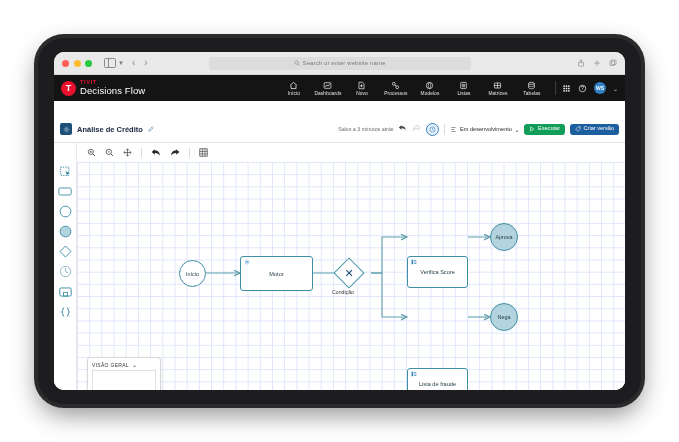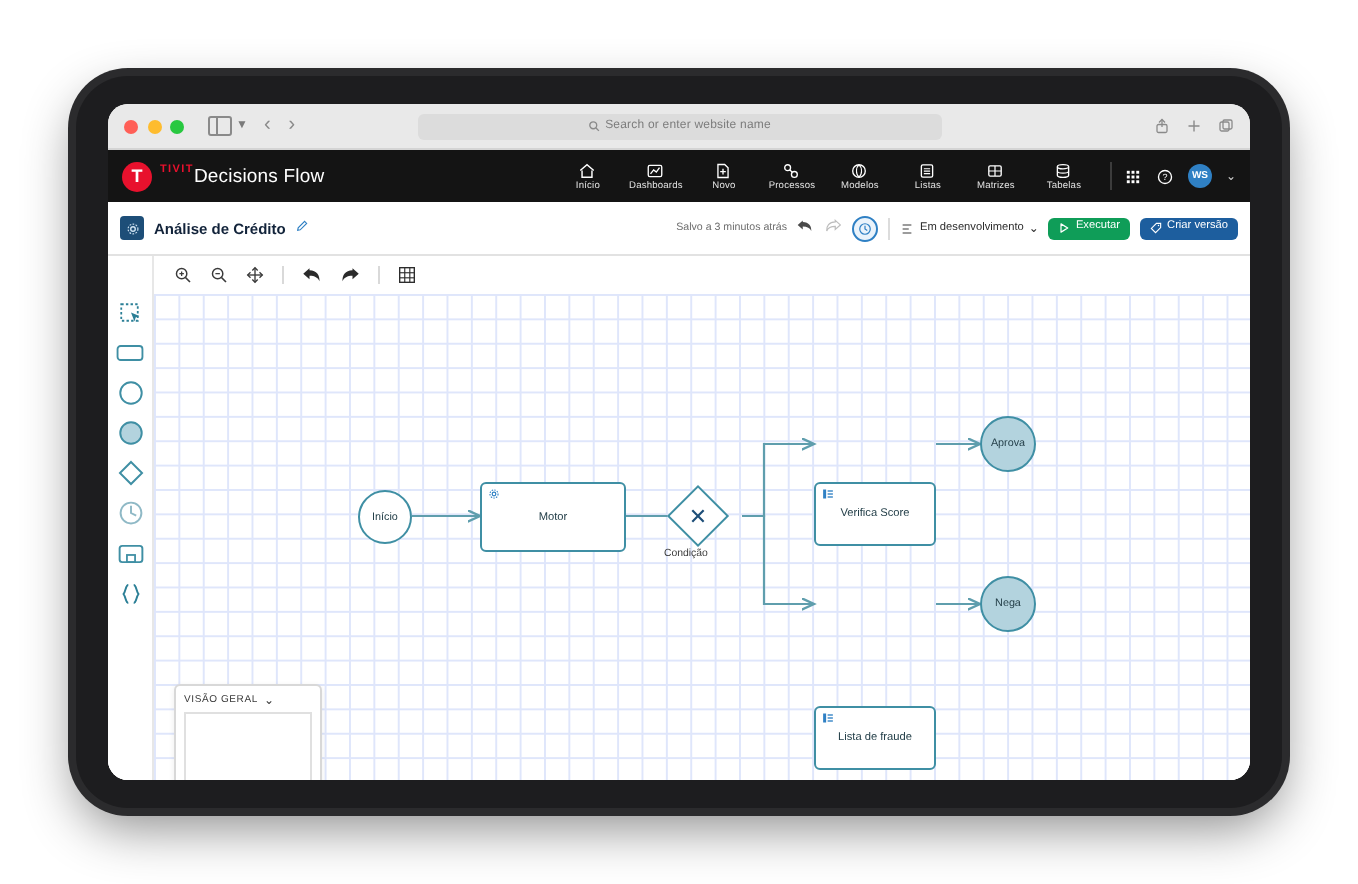--- a/index.html
+++ b/index.html
@@ -29,37 +29,37 @@
   .url-txt{font-size:6px;color:#7c7c7c;letter-spacing:.1px;}
   .br-right{margin-left:auto;display:flex;align-items:center;gap:8px;color:#8a8a8a;}
 
   
   .app-header{height:26px;background:#141414;display:flex;align-items:center;
               padding:0 7px;position:relative;}
   .logo-wrap{display:flex;align-items:center;gap:4px;}
   .logo-mark{width:15px;height:15px;border-radius:50%;background:#e8112d;
              display:flex;align-items:center;justify-content:center;
              color:#fff;font-size:9px;font-weight:bold;line-height:1;}
-  .logo-text{display:flex;flex-direction:row;line-height:1;}
+  .logo-text{display:flex;flex-direction:column;line-height:1;}
   .logo-tivit{font-size:5.5px;color:#e8112d;font-weight:bold;letter-spacing:.7px;}
   .logo-app{font-size:9.5px;color:#fff;letter-spacing:.1px;margin-top:.5px;}
 
   .main-nav{margin-left:auto;display:flex;align-items:center;gap:0;}
   .nav-item{display:flex;flex-direction:column;align-items:center;justify-content:center;
             width:34px;gap:1px;cursor:pointer;}
   .nav-ico{color:#fff;height:10px;display:flex;align-items:center;}
   .nav-lbl{font-size:4.8px;color:#e4e4e4;letter-spacing:.1px;white-space:nowrap;}
   .hdr-div{width:1px;height:14px;background:#3c3c3c;margin:0 6px;}
   .hdr-right{display:flex;align-items:center;gap:7px;}
   .avatar{width:12px;height:12px;border-radius:50%;background:#2f80c4;color:#fff;
           font-size:5px;display:flex;align-items:center;justify-content:center;font-weight:bold;}
 
   
   .title-bar{height:18px;background:#fff;border-bottom:1px solid #e2e2e2;
-             display:flex;align-items:center;padding:4px 6px;gap:5px;}
+             display:flex;align-items:center;padding:4px 6px;gap:5px;margin-top:15px;}
   .doc-ico{width:12px;height:12px;border-radius:2px;background:#1d4e78;
            display:flex;align-items:center;justify-content:center;color:#cfe3f2;font-size:7px;}
   .doc-title{font-size:7.5px;font-weight:bold;color:#12233a;}
   .pencil{font-size:6px;color:#2f80c4;}
   .tb-right{margin-left:auto;display:flex;align-items:center;gap:5px;}
   .saved-txt{font-size:5.3px;color:#6d6d6d;}
   .ur-ar{font-size:8px;color:#6d6d6d;}
   .ur-ar.dim{color:#c2c2c2;}
   .circ-btn{width:11px;height:11px;border-radius:50%;border:1px solid #2f80c4;
             color:#2f80c4;font-size:5px;display:flex;align-items:center;justify-content:center;

